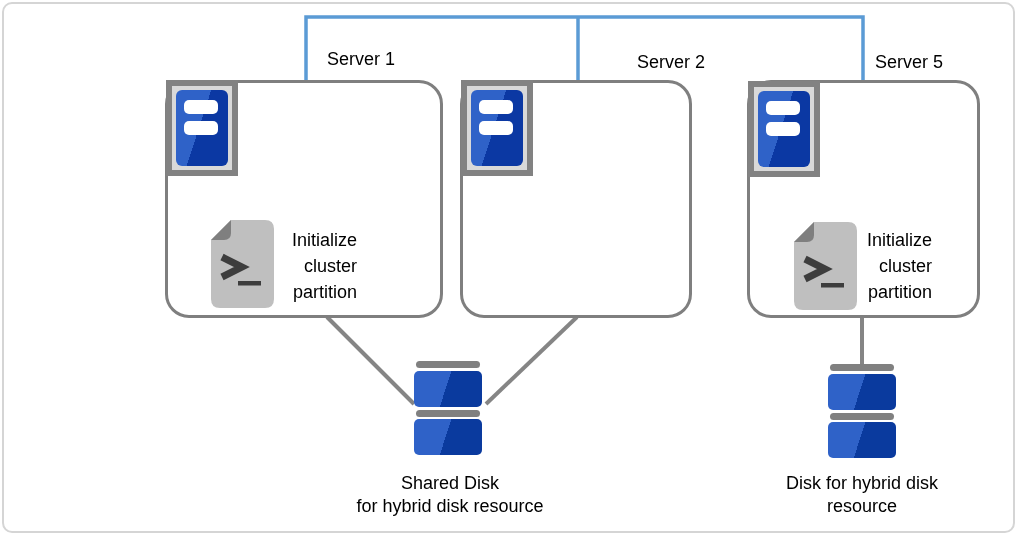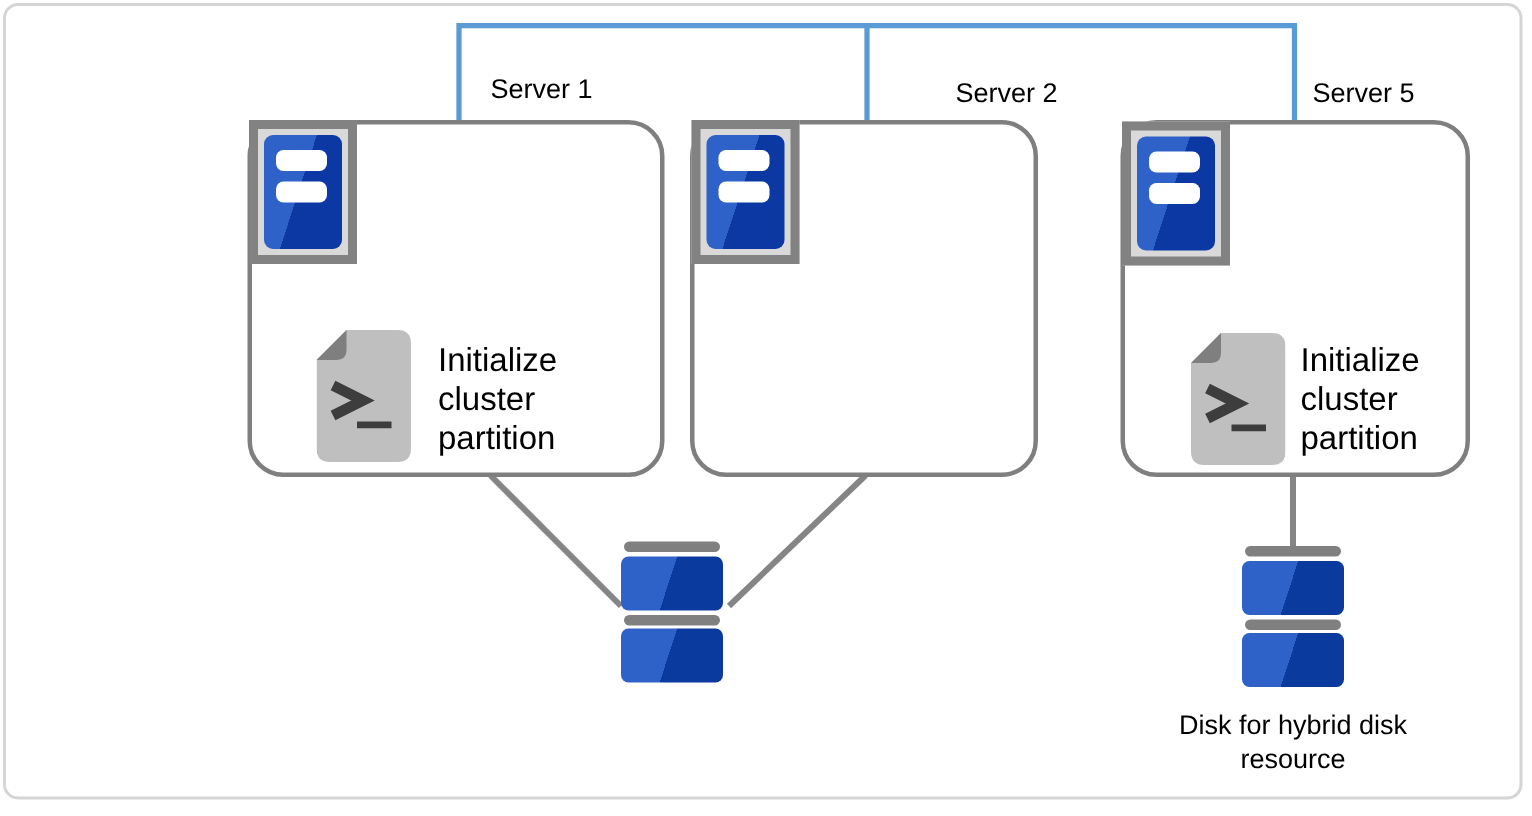--- a/index.html
+++ b/index.html
@@ -22,21 +22,21 @@
   .frame-1 {left:166px; top:80px;}
   .frame-2 {left:461px; top:80px;}
   .frame-3 {left:748px; top:81px;}
   .tower {position:absolute; left:4px; top:4px; right:4px; bottom:4px; border-radius:6px;
     background:linear-gradient(108deg, #2f62c8 46%, #0b38a3 46%);}
   .tower-bar {position:absolute; left:8px; width:34px; height:14px; background:#ffffff; border-radius:5px;}
   .bar-a {top:10px;} .bar-b {top:31px;}
   .doc-icon {position:absolute; width:63px; height:88px; z-index:3;}
   .doc-1 {left:211px; top:220px;}
   .doc-3 {left:794px; top:222px;}
-  .note {position:absolute; font-size:22px; line-height:26px; z-index:3;}
+  .note {position:absolute; font-size:18px; line-height:26px; z-index:3;text-align:right;}
   .note-1 {left:292px; top:227px;}
   .note-3 {left:867px; top:227px;}
   .disk-stack {position:absolute; width:68px; z-index:2;}
   .disk-shared {left:414px; top:361px;}
   .disk-3 {left:828px; top:364px;}
   .disk-cap {height:7px; background:#808080; border-radius:3.5px; margin:0 2px;}
   .cap-2 {margin-top:3px;}
   .disk-body {height:36px; border-radius:5px;
     background:linear-gradient(108deg, #2f62c8 47%, #0a3a9e 47%);}
   .body-1 {margin-top:3px;}
@@ -117,18 +117,22 @@
     <div class="disk-cap cap-2"></div>
     <div class="disk-body body-2"></div>
   </div>
   <div class="disk-stack disk-3">
     <div class="disk-cap"></div>
     <div class="disk-body body-1"></div>
     <div class="disk-cap cap-2"></div>
     <div class="disk-body body-2"></div>
   </div>
 
+  <div class="disk-label disk-label-shared">
+    <div>Shared Disk</div>
+    <div>for hybrid disk resource</div>
+  </div>
   <div class="disk-label disk-label-3">
     <div>Disk for hybrid disk</div>
     <div>resource</div>
   </div>
 
 </div>
 
 </body></html>

